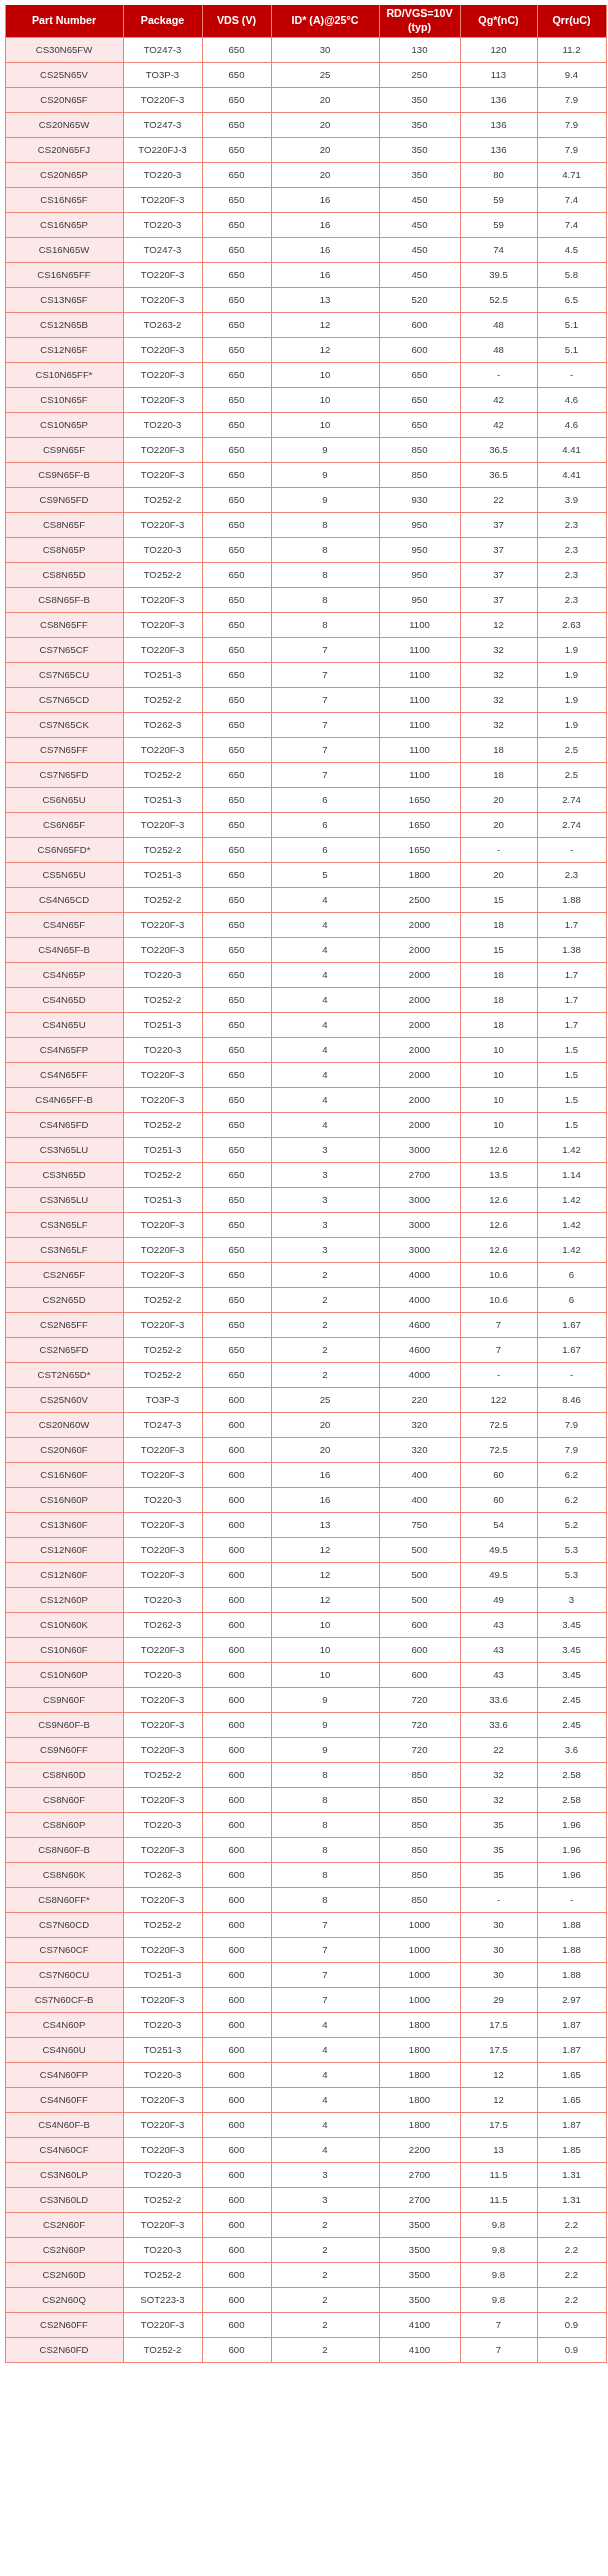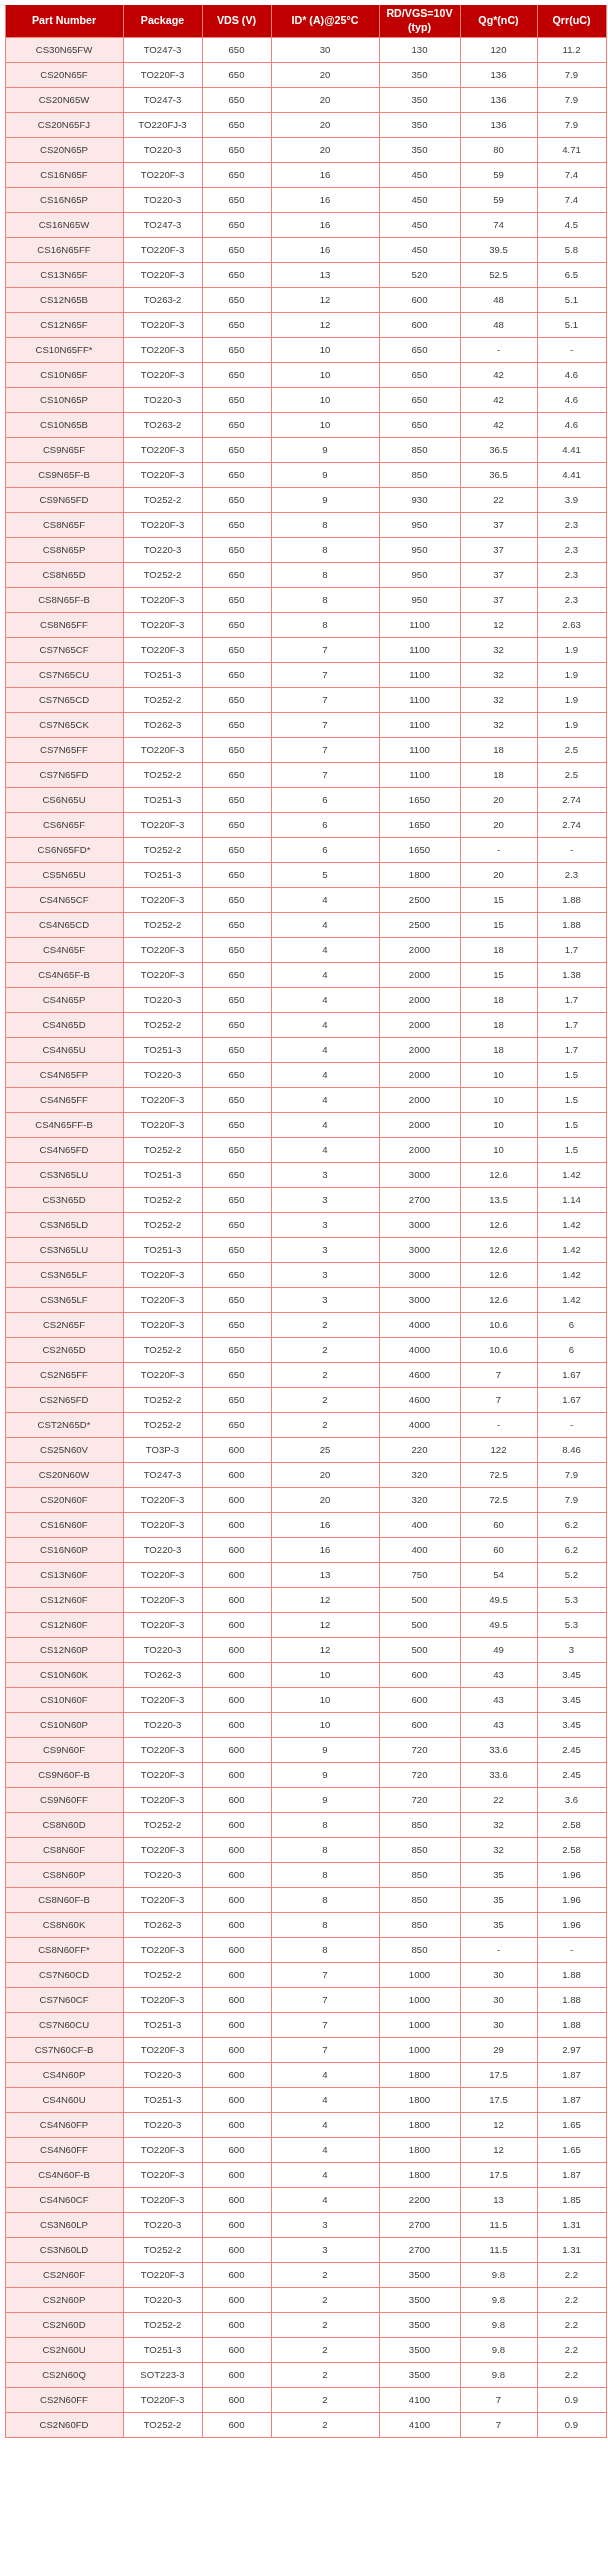--- a/index.html
+++ b/index.html
@@ -94,20 +94,29 @@
         <tr>
           <td>CS30N65FW</td>
           <td>TO247-3</td>
           <td>650</td>
           <td>30</td>
           <td>130</td>
           <td>120</td>
           <td>11.2</td>
         </tr>
         <tr>
+          <td>CS25N65V</td>
+          <td>TO3P-3</td>
+          <td>650</td>
+          <td>25</td>
+          <td>250</td>
+          <td>113</td>
+          <td>9.4</td>
+        </tr>
+        <tr>
           <td>CS20N65F</td>
           <td>TO220F-3</td>
           <td>650</td>
           <td>20</td>
           <td>350</td>
           <td>136</td>
           <td>7.9</td>
         </tr>
         <tr>
           <td>CS20N65W</td>
@@ -220,29 +229,20 @@
         <tr>
           <td>CS10N65P</td>
           <td>TO220-3</td>
           <td>650</td>
           <td>10</td>
           <td>650</td>
           <td>42</td>
           <td>4.6</td>
         </tr>
         <tr>
-          <td>CS10N65B</td>
-          <td>TO263-2</td>
-          <td>650</td>
-          <td>10</td>
-          <td>650</td>
-          <td>42</td>
-          <td>4.6</td>
-        </tr>
-        <tr>
           <td>CS9N65F</td>
           <td>TO220F-3</td>
           <td>650</td>
           <td>9</td>
           <td>850</td>
           <td>36.5</td>
           <td>4.41</td>
         </tr>
         <tr>
           <td>CS9N65F-B</td>
@@ -391,29 +391,20 @@
         <tr>
           <td>CS5N65U</td>
           <td>TO251-3</td>
           <td>650</td>
           <td>5</td>
           <td>1800</td>
           <td>20</td>
           <td>2.3</td>
         </tr>
         <tr>
-          <td>CS4N65CF</td>
-          <td>TO220F-3</td>
-          <td>650</td>
-          <td>4</td>
-          <td>2500</td>
-          <td>15</td>
-          <td>1.88</td>
-        </tr>
-        <tr>
           <td>CS4N65CD</td>
           <td>TO252-2</td>
           <td>650</td>
           <td>4</td>
           <td>2500</td>
           <td>15</td>
           <td>1.88</td>
         </tr>
         <tr>
           <td>CS4N65F</td>
@@ -508,56 +499,47 @@
         <tr>
           <td>CS3N65D</td>
           <td>TO252-2</td>
           <td>650</td>
           <td>3</td>
           <td>2700</td>
           <td>13.5</td>
           <td>1.14</td>
         </tr>
         <tr>
-          <td>CS3N65LD</td>
-          <td>TO252-2</td>
+          <td>CS3N65LU</td>
+          <td>TO251-3</td>
           <td>650</td>
           <td>3</td>
           <td>3000</td>
           <td>12.6</td>
           <td>1.42</td>
         </tr>
         <tr>
-          <td>CS3N65LU</td>
-          <td>TO251-3</td>
+          <td>CS3N65LF</td>
+          <td>TO220F-3</td>
           <td>650</td>
           <td>3</td>
           <td>3000</td>
           <td>12.6</td>
           <td>1.42</td>
         </tr>
         <tr>
           <td>CS3N65LF</td>
           <td>TO220F-3</td>
           <td>650</td>
           <td>3</td>
           <td>3000</td>
           <td>12.6</td>
           <td>1.42</td>
         </tr>
         <tr>
-          <td>CS3N65LF</td>
-          <td>TO220F-3</td>
-          <td>650</td>
-          <td>3</td>
-          <td>3000</td>
-          <td>12.6</td>
-          <td>1.42</td>
-        </tr>
-        <tr>
           <td>CS2N65F</td>
           <td>TO220F-3</td>
           <td>650</td>
           <td>2</td>
           <td>4000</td>
           <td>10.6</td>
           <td>6</td>
         </tr>
         <tr>
           <td>CS2N65D</td>
@@ -906,29 +888,20 @@
           <td>TO220-3</td>
           <td>600</td>
           <td>2</td>
           <td>3500</td>
           <td>9.8</td>
           <td>2.2</td>
         </tr>
         <tr>
           <td>CS2N60D</td>
           <td>TO252-2</td>
-          <td>600</td>
-          <td>2</td>
-          <td>3500</td>
-          <td>9.8</td>
-          <td>2.2</td>
-        </tr>
-        <tr>
-          <td>CS2N60U</td>
-          <td>TO251-3</td>
           <td>600</td>
           <td>2</td>
           <td>3500</td>
           <td>9.8</td>
           <td>2.2</td>
         </tr>
         <tr>
           <td>CS2N60Q</td>
           <td>SOT223-3</td>
           <td>600</td>

